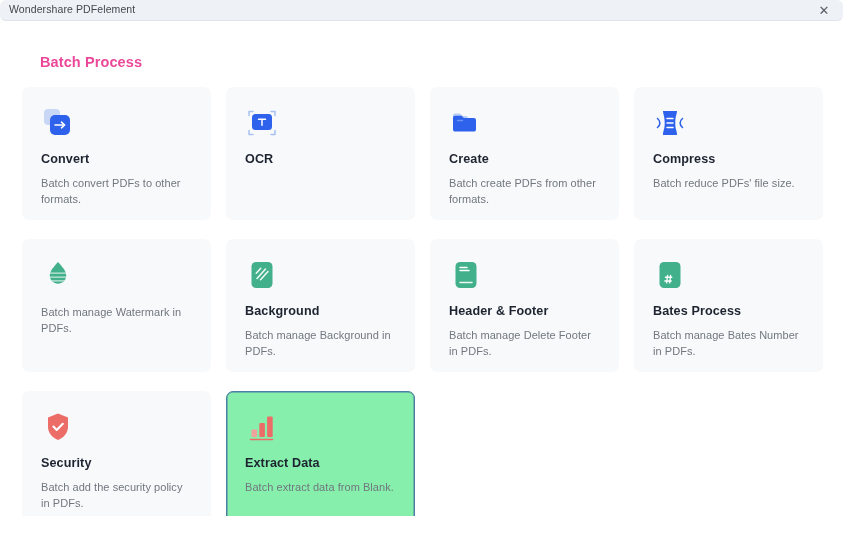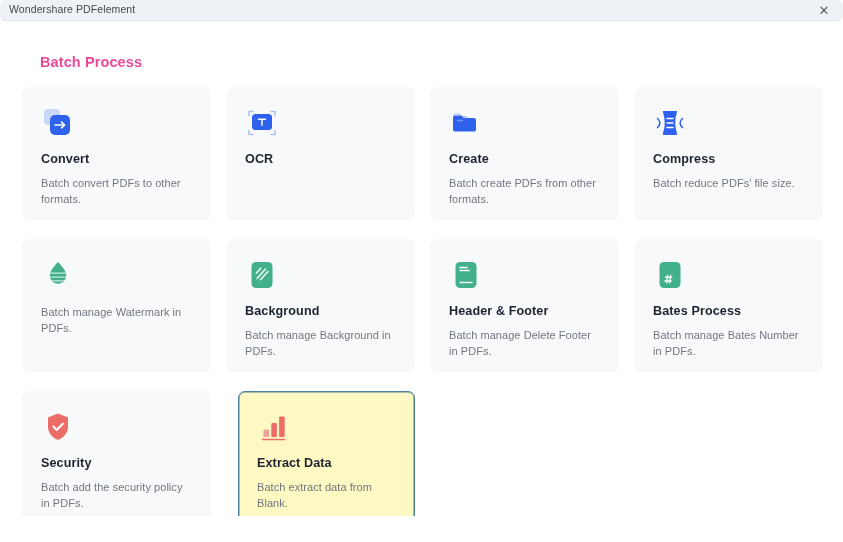--- a/index.html
+++ b/index.html
@@ -87,24 +87,23 @@
   .card {
     background: #f8f9fb;
     border-radius: 7px;
     border: 1px solid transparent;
     padding: 18px 18px 0 18px;
     position: relative;
     cursor: pointer;
     overflow: hidden;
   }
   .card.selected {
-    background: #fef9c3;
+    background: #86efac;
     border: 1.6px solid #4b7fa3;
     box-shadow: 0 0 0 0.5px #4b7fa3 inset;
-    margin-left: 12px;
   }
 
   .card-icon {
     width: 34px;
     height: 34px;
     position: relative;
     margin-bottom: 12px;
   }
   .card-icon svg { display: block; }
 

